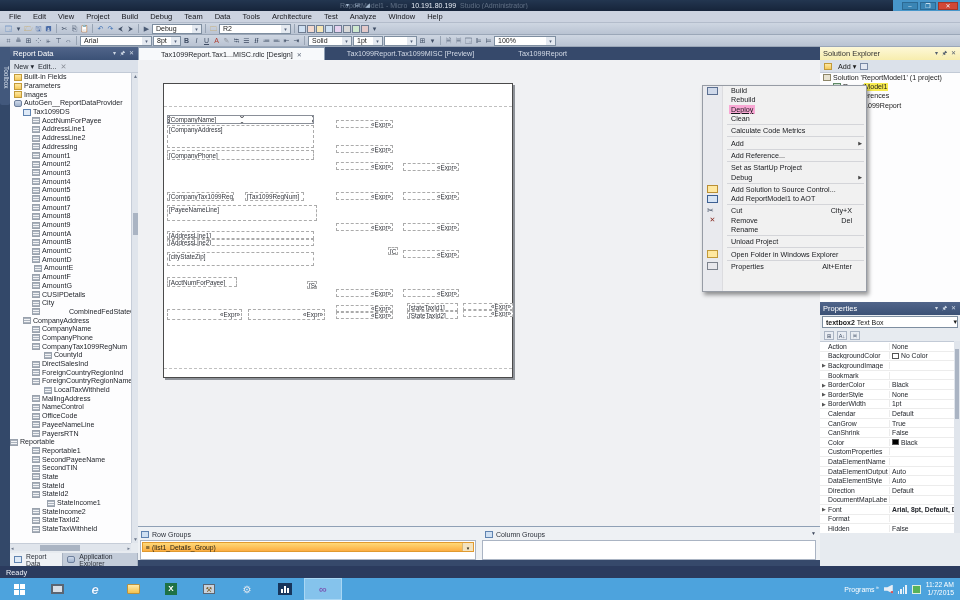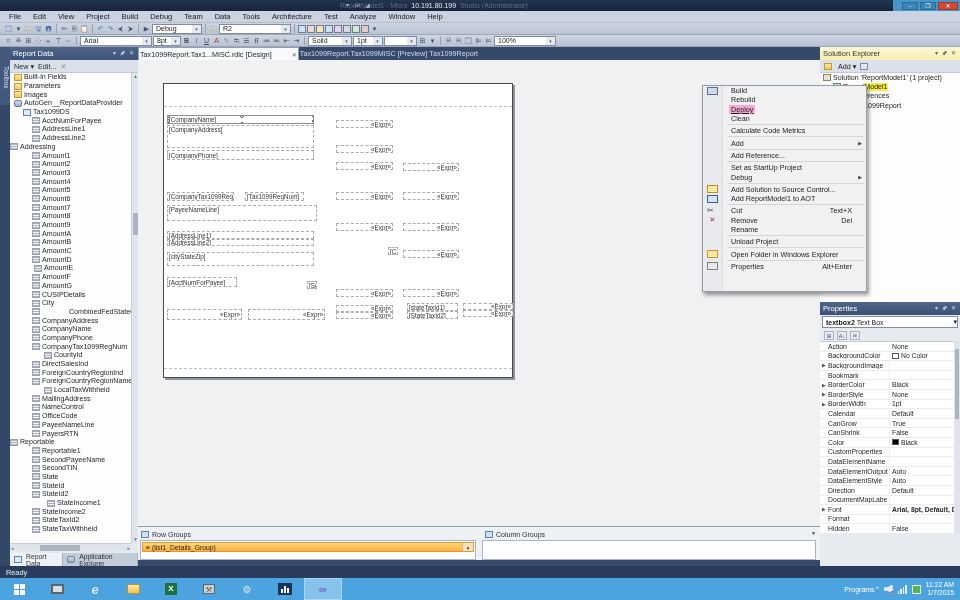--- a/index.html
+++ b/index.html
@@ -81,21 +81,21 @@
     background:#e0e5ec; border-top:1px solid #c6cdd8; font-size:5px; color:#6b7689; }
   #rd-hthumb { position:absolute; left:30px; top:1px; width:40px; height:6px; background:#aab4c3; }
   #rd-tabs { position:absolute; left:0; top:506px; width:128px; height:13px;
     background:#c3ccd9; display:flex; }
   .panel-tab { display:flex; align-items:center; gap:2px; padding:0 4px;
     font-size:6.8px; color:#2a2f38; border-right:1px solid #a7b1c0; }
   .panel-tab.active { background:#eef1f5; }
 
   
   #tab-strip { left:138px; top:47px; width:682px; height:13px; display:flex; }
-  .doc-tab { display:flex; align-items:center; gap:20px; padding:0 1px; font-size:7.2px;
+  .doc-tab { display:flex; align-items:center; gap:4px; padding:0 22px; font-size:7.2px;
     color:#d4dbe7;text-align:right; }
   .doc-tab.active { background:#f7f9fb; color:#23262c; border:1px solid #8fa0b5;
     border-bottom:none; }
   .doc-tab .x { color:#5a6576; font-size:6px; }
   #design-pane { left:138px; top:60px; width:682px; height:466px; background:#f0f1f3;
     overflow:hidden; }
   #page { position:absolute; background:#fff; border:1px solid #4a4a4a;
     box-shadow:2px 2px 0 #8f9399; }
   .dline { position:absolute; left:0; width:100%; border-top:1px dashed #c0c0c0; }
   .rbox { position:absolute; border:1px dashed #ababab; font-size:6.3px; color:#30333a;
@@ -384,21 +384,21 @@
         <span>AcctNumForPayee</span>
       </div>
       <div class="trow" style="padding-left: 22px;">
         <span class="tico ico-field"></span>
         <span>AddressLine1</span>
       </div>
       <div class="trow" style="padding-left: 22px;">
         <span class="tico ico-field"></span>
         <span>AddressLine2</span>
       </div>
-      <div class="trow" style="">
+      <div class="trow" style="padding-left: 22px;">
         <span class="tico ico-field"></span>
         <span>Addressing</span>
       </div>
       <div class="trow" style="padding-left: 22px;">
         <span class="tico ico-field"></span>
         <span>Amount1</span>
       </div>
       <div class="trow" style="padding-left: 22px;">
         <span class="tico ico-field"></span>
         <span>Amount2</span>
@@ -464,21 +464,21 @@
         <span>CUSIPDetails</span>
       </div>
       <div class="trow" style="padding-left: 22px;">
         <span class="tico ico-field"></span>
         <span>City</span>
       </div>
       <div class="trow" style="padding-left: 22px; gap: 27px;">
         <span class="tico ico-field"></span>
         <span>CombinedFedStateCode</span>
       </div>
-      <div class="trow" style="padding-left: 22px;">
+      <div class="trow" style="padding-left: 13px;">
         <span class="tico ico-field"></span>
         <span>CompanyAddress</span>
       </div>
       <div class="trow" style="padding-left: 22px;">
         <span class="tico ico-field"></span>
         <span>CompanyName</span>
       </div>
       <div class="trow" style="padding-left: 22px;">
         <span class="tico ico-field"></span>
         <span>CompanyPhone</span>
@@ -906,21 +906,21 @@
       <span class="lab">Add Solution to Source Control...</span>
     </div>
     <div class="mi">
       <span class="mico mico-aot"></span>
       <span class="lab">Add ReportModel1 to AOT</span>
     </div>
     <div class="msep"></div>
     <div class="mi">
       <span class="mico mico-cut">✂</span>
       <span class="lab">Cut</span>
-      <span class="sc">Text+X</span>
+      <span class="sc">City+X</span>
     </div>
     <div class="mi">
       <span class="mico mico-remove">✕</span>
       <span class="lab">Remove</span>
       <span class="sc">Del</span>
     </div>
     <div class="mi">
       <span class="lab">Rename</span>
     </div>
     <div class="msep"></div>

